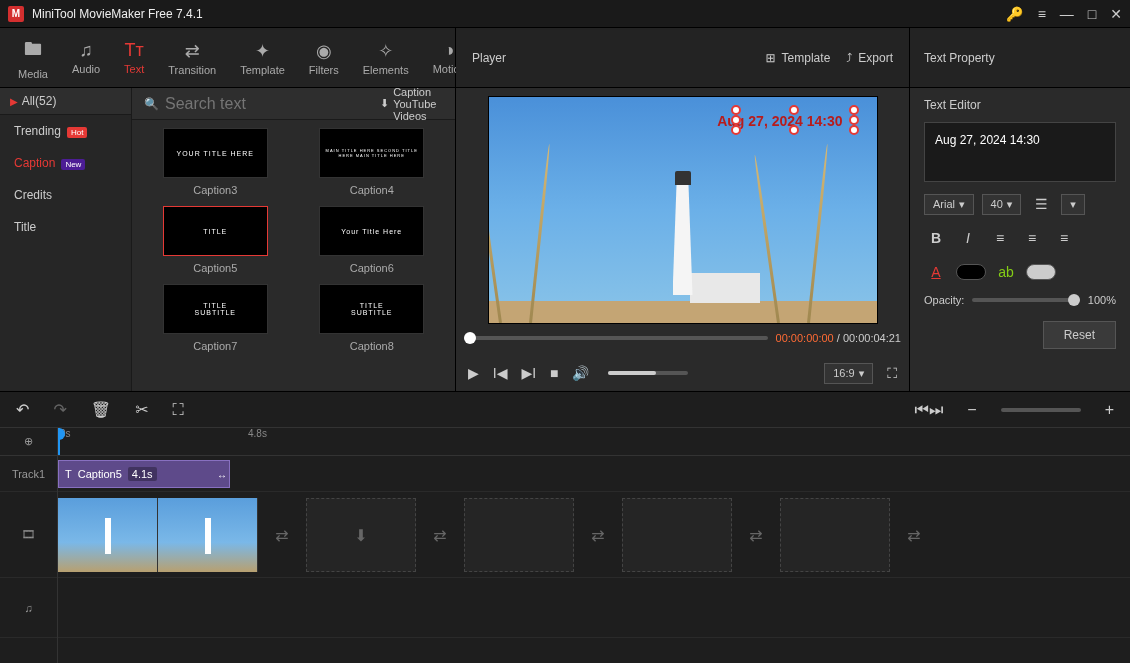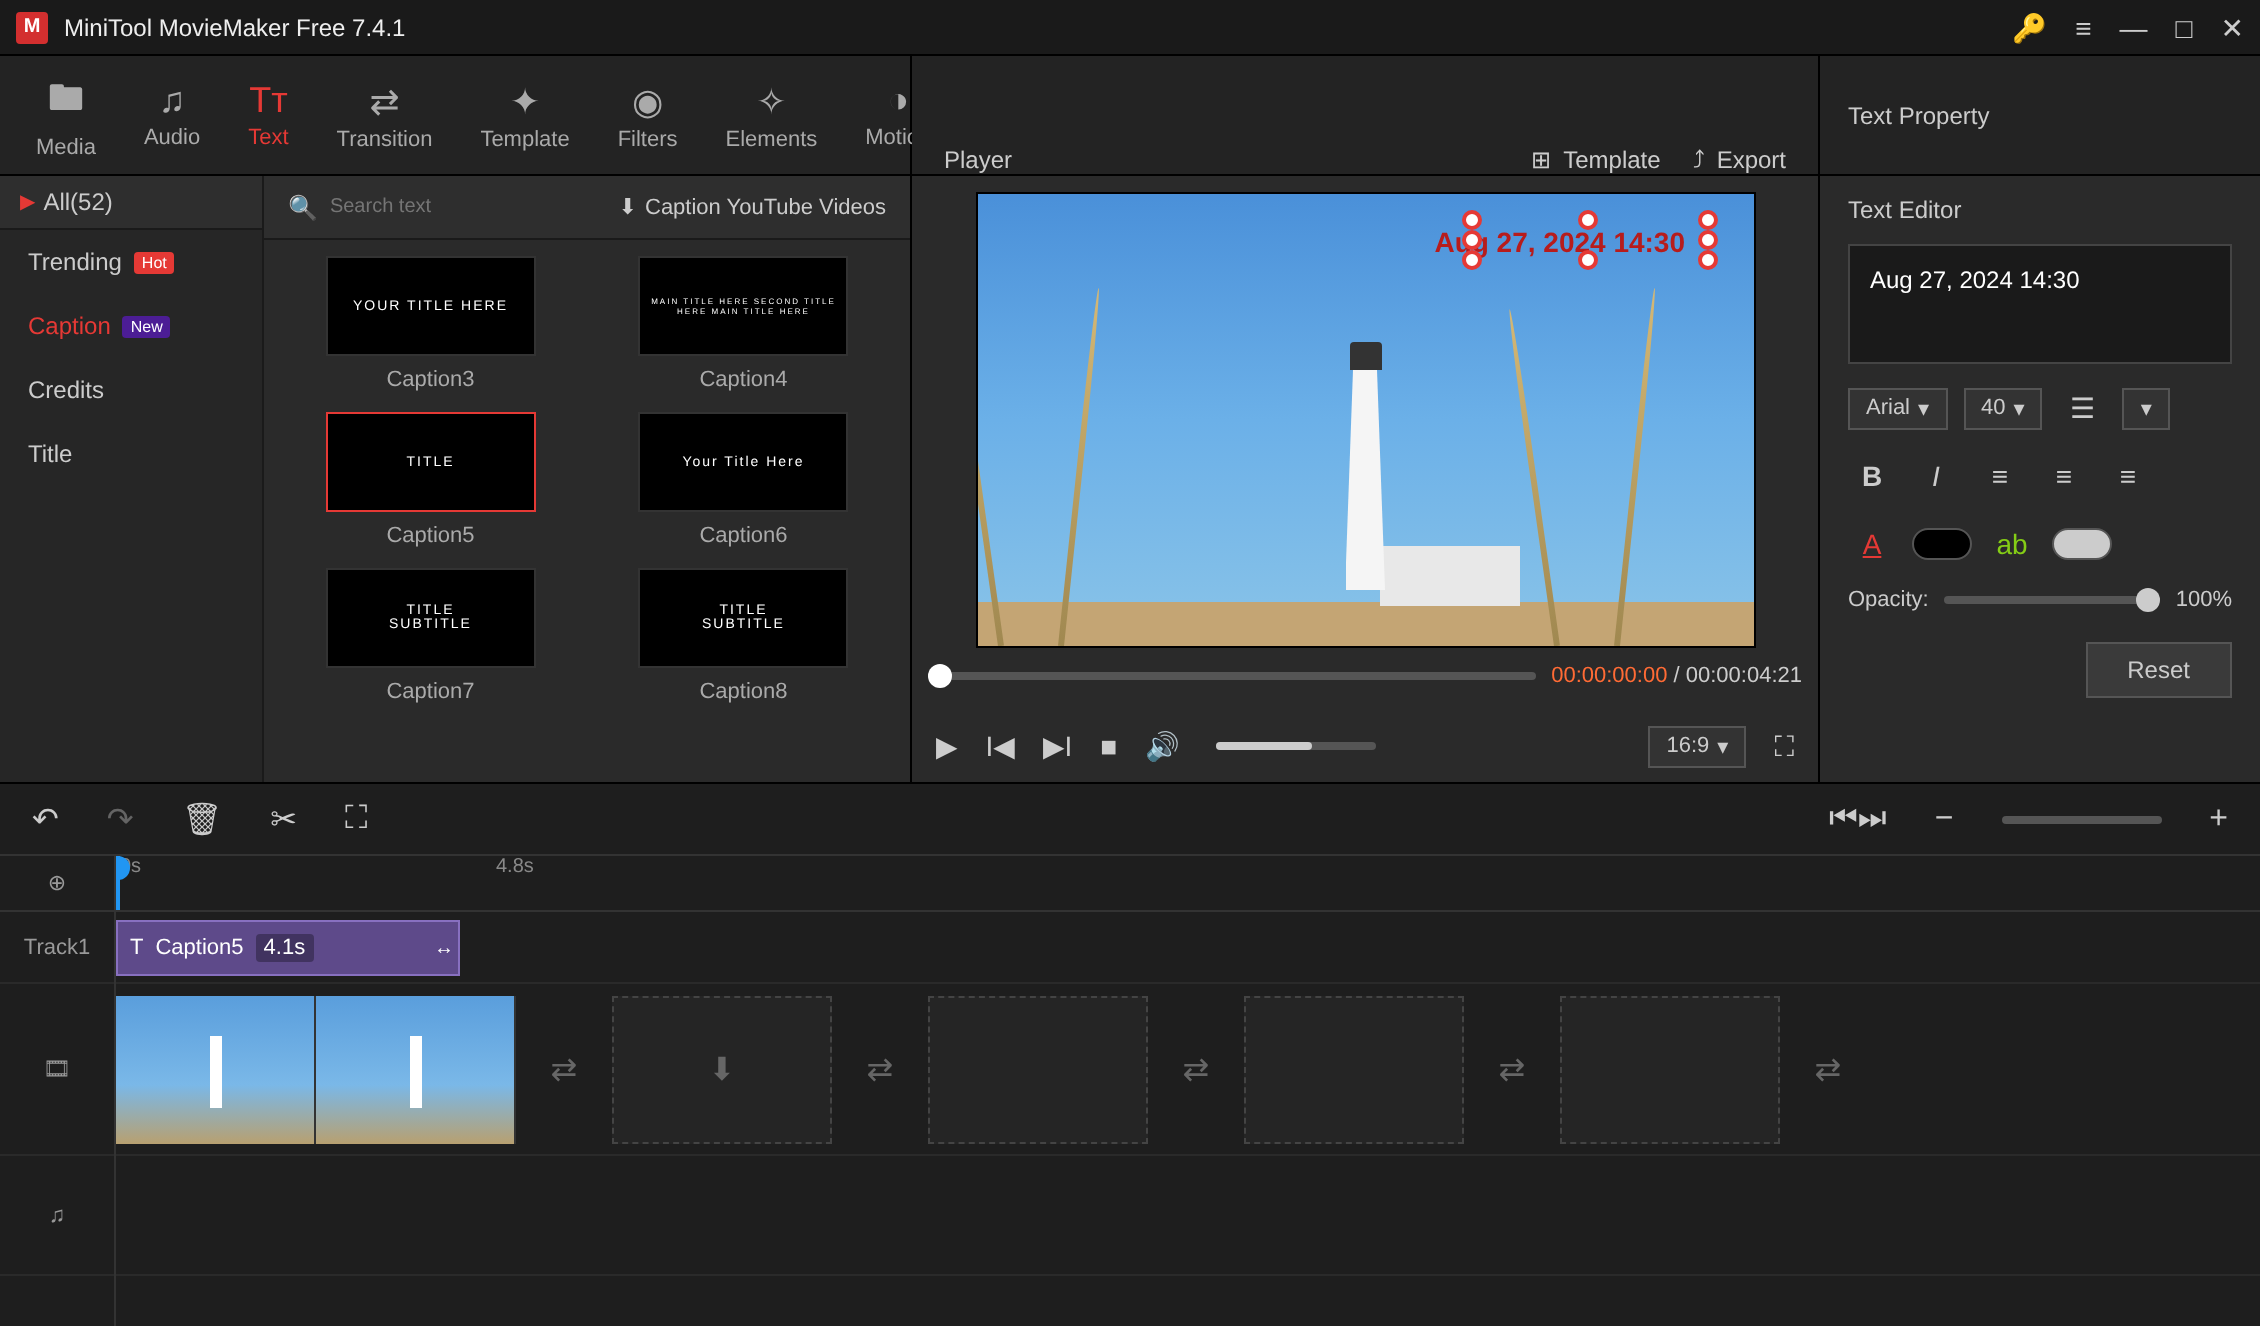--- a/index.html
+++ b/index.html
@@ -14,39 +14,39 @@
 .left-panel{width:456px;background:#2a2a2a;display:flex;flex-direction:column;border-right:1px solid #000}
 .toolbar{height:60px;background:#232323;display:flex;align-items:center;padding:0 8px;gap:4px;border-bottom:1px solid #000}
 .toolbtn{display:flex;flex-direction:column;align-items:center;justify-content:center;padding:4px 10px;color:#aaa;cursor:pointer;gap:2px}
 .toolbtn.active{color:#e53935}
 .toolbtn .icon{font-size:18px}
 .toolbtn .lbl{font-size:11px}
 .browser{flex:1;display:flex;overflow:hidden}
 .catcol{width:132px;background:#262626;border-right:1px solid #1a1a1a}
 .cathead{display:flex;align-items:center;padding:6px 10px;background:#2e2e2e;border-bottom:1px solid #1a1a1a}
 .cathead .tri{color:#e53935;margin-right:4px;font-size:10px}
-.catitem{padding:9px 14px;color:#ccc;cursor:pointer;display:flex;align-items:center;gap:6px;font-size:12px}
+.catitem{padding:9px 14px;color:#ccc;cursor:pointer;display:flex;align-items:flex-end;gap:6px;font-size:12px}
 .catitem.active{color:#e53935}
 .badge{font-size:8px;padding:1px 4px;border-radius:2px;color:#fff}
 .badge.hot{background:#e53935}
 .badge.new{background:#4c1d95}
 .thumbcol{flex:1;display:flex;flex-direction:column}
 .thumbhead{height:32px;display:flex;align-items:center;padding:0 12px;background:#2e2e2e;border-bottom:1px solid #1a1a1a;gap:8px}
 .thumbhead .search{flex:1;display:flex;align-items:center;gap:6px;color:#888}
-.thumbhead .search input{background:transparent;border:none;color:#c4b5fd;outline:none;font-size:10px}
+.thumbhead .search input{background:transparent;border:none;color:#c4b5fd;outline:none;font-size:16px}
 .thumbhead .dl{color:#ccc;cursor:pointer;font-size:11px;display:flex;align-items:center;gap:4px}
 .thumbgrid{flex:1;padding:8px 20px;display:grid;grid-template-columns:1fr 1fr;gap:10px 30px;overflow-y:auto;align-content:start;position:relative}
 .thumbgrid::-webkit-scrollbar{width:6px}
 .thumbgrid::-webkit-scrollbar-thumb{background:#555;border-radius:3px}
 .thumb{display:flex;flex-direction:column;align-items:center;gap:6px;cursor:pointer}
 .thumb .prev{width:105px;height:50px;background:#000;border:1px solid #333;display:flex;flex-direction:column;align-items:center;justify-content:center;color:#fff;font-size:7px;letter-spacing:1px;text-align:center}
 .thumb.selected .prev{border:1px solid #e53935}
 .thumb .name{color:#aaa;font-size:11px}
 .player-panel{flex:1;background:#2a2a2a;display:flex;flex-direction:column;border-right:1px solid #000}
-.player-head{height:60px;display:flex;align-items:flex-end;padding:0 16px;background:#232323;border-bottom:1px solid #000}
+.player-head{height:60px;display:flex;align-items:center;padding:0 16px;background:#232323;border-bottom:1px solid #000}
 .player-head .ptitle{color:#ccc;flex:1}
 .player-head .hbtn{display:flex;align-items:center;gap:6px;color:#ccc;cursor:pointer;margin-left:16px;font-size:12px}
 .player-body{flex:1;display:flex;flex-direction:column;padding:8px;align-items:center}
 .preview{width:390px;height:228px;background:linear-gradient(180deg,#4a90d9 0%,#6bb0e8 50%,#8ac4e8 100%);position:relative;overflow:hidden;border:1px solid #000}
 .lighthouse{position:absolute;left:50%;bottom:28px;transform:translateX(-50%);width:20px;height:110px;background:#f5f5f5;clip-path:polygon(20% 0,80% 0,100% 100%,0 100%)}
 .lhtop{position:absolute;left:50%;bottom:138px;transform:translateX(-50%);width:16px;height:14px;background:#333;border-radius:2px 2px 0 0}
 .building{position:absolute;left:52%;bottom:20px;width:70px;height:30px;background:#e8e8e8}
 .ground{position:absolute;left:0;right:0;bottom:0;height:22px;background:#c4a574}
 .grass{position:absolute;bottom:0;width:140px;height:190px}
 .grass.left{left:-20px}

